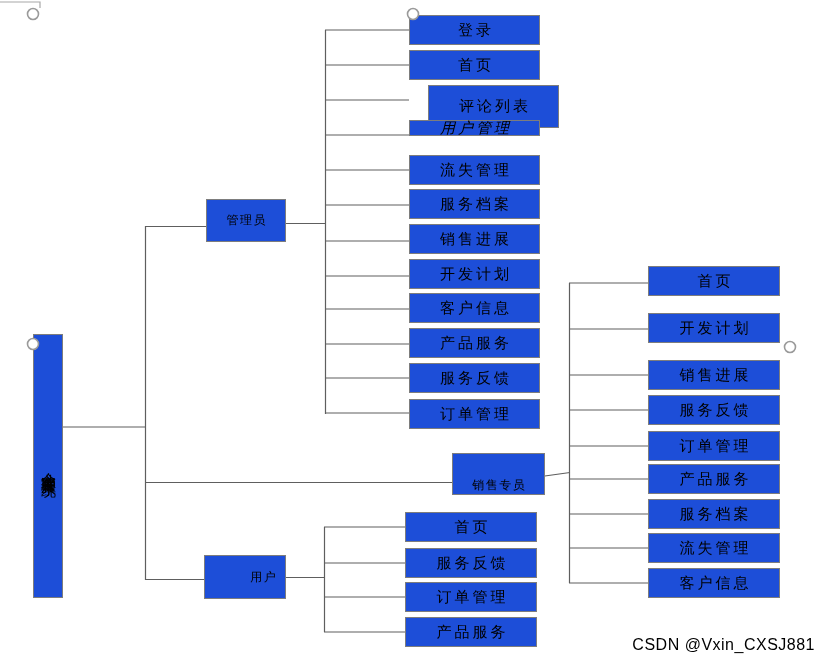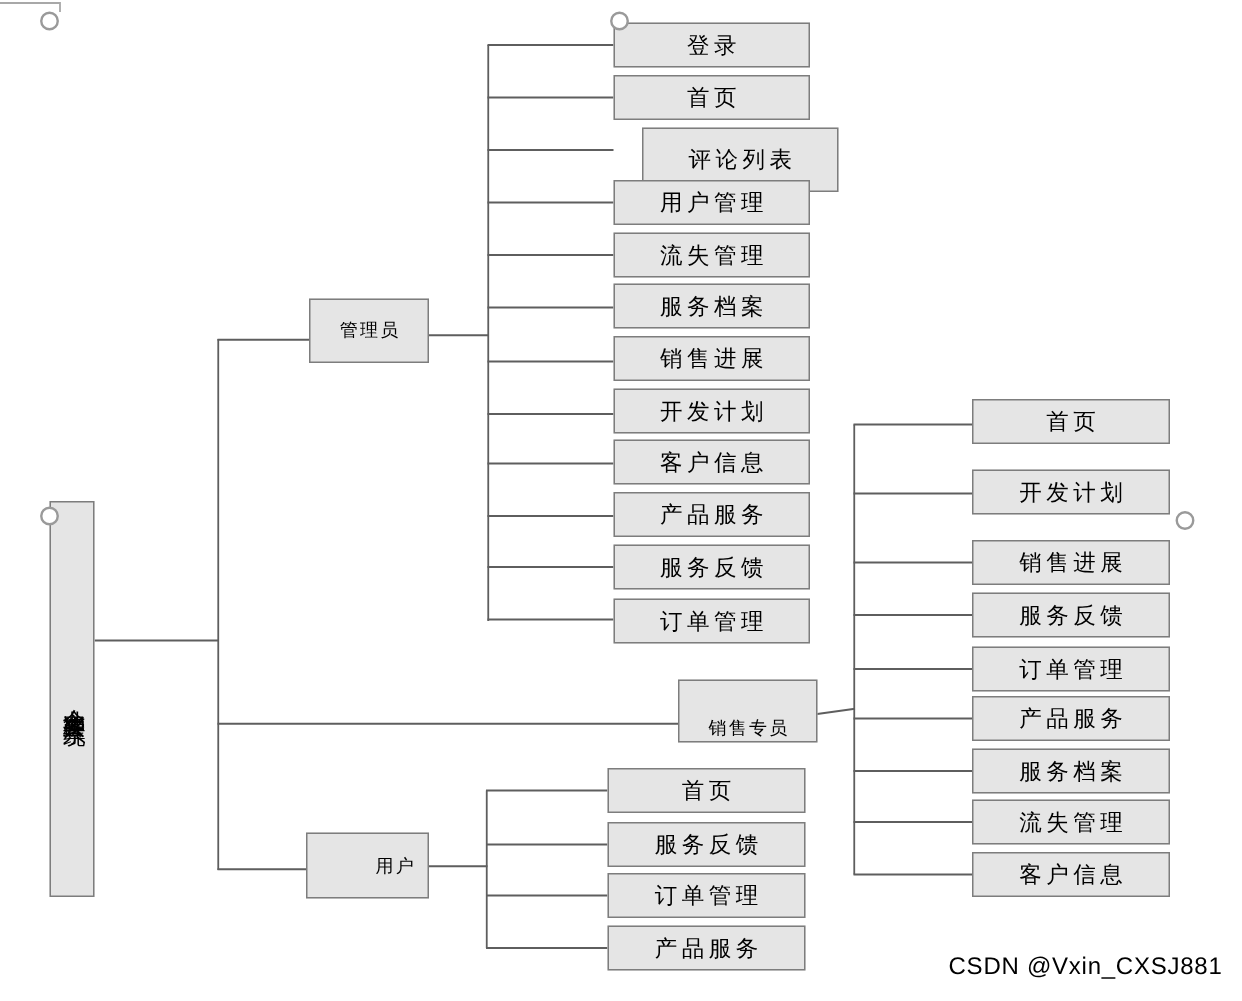--- a/index.html
+++ b/index.html
@@ -9,21 +9,21 @@
     background:#ffffff;
     overflow:hidden;
     font-family:"Liberation Serif", serif;
   }
   svg.layer{position:absolute;left:0;top:0;}
   .lines-layer{z-index:1;}
   .handles-layer{z-index:3;pointer-events:none;}
   .node{
     position:absolute;
     box-sizing:border-box;
-    background:#e5e5e5;
+    background:#1d4ed8;
     border:1.5px solid #7d7d7d;
     display:flex;
     align-items:center;
     justify-content:center;
     color:#000;
     z-index:2;
   }
   .feature{
     font-size:15px;
     letter-spacing:3px;
@@ -122,21 +122,21 @@
 
   <div class="node feature" style="left:409px;top:15px;width:131px;height:30px;">
       <span>登录</span>
     </div>
   <div class="node feature" style="left:409px;top:50px;width:131px;height:30px;">
       <span>首页</span>
     </div>
   <div class="node feature" style="left:428px;top:85px;width:131px;height:43px;align-items:center;">
       <span>评论列表</span>
     </div>
-  <div class="node feature" style="left:409px;top:120px;width:131px;height:30px;">
+  <div class="node feature" style="left:409px;top:120px;width:131px;height:16px;font-style:italic;">
       <span>用户管理</span>
     </div>
   <div class="node feature" style="left:409px;top:155px;width:131px;height:30px;">
       <span>流失管理</span>
     </div>
   <div class="node feature" style="left:409px;top:189px;width:131px;height:30px;">
       <span>服务档案</span>
     </div>
   <div class="node feature" style="left:409px;top:224px;width:131px;height:30px;">
       <span>销售进展</span>

